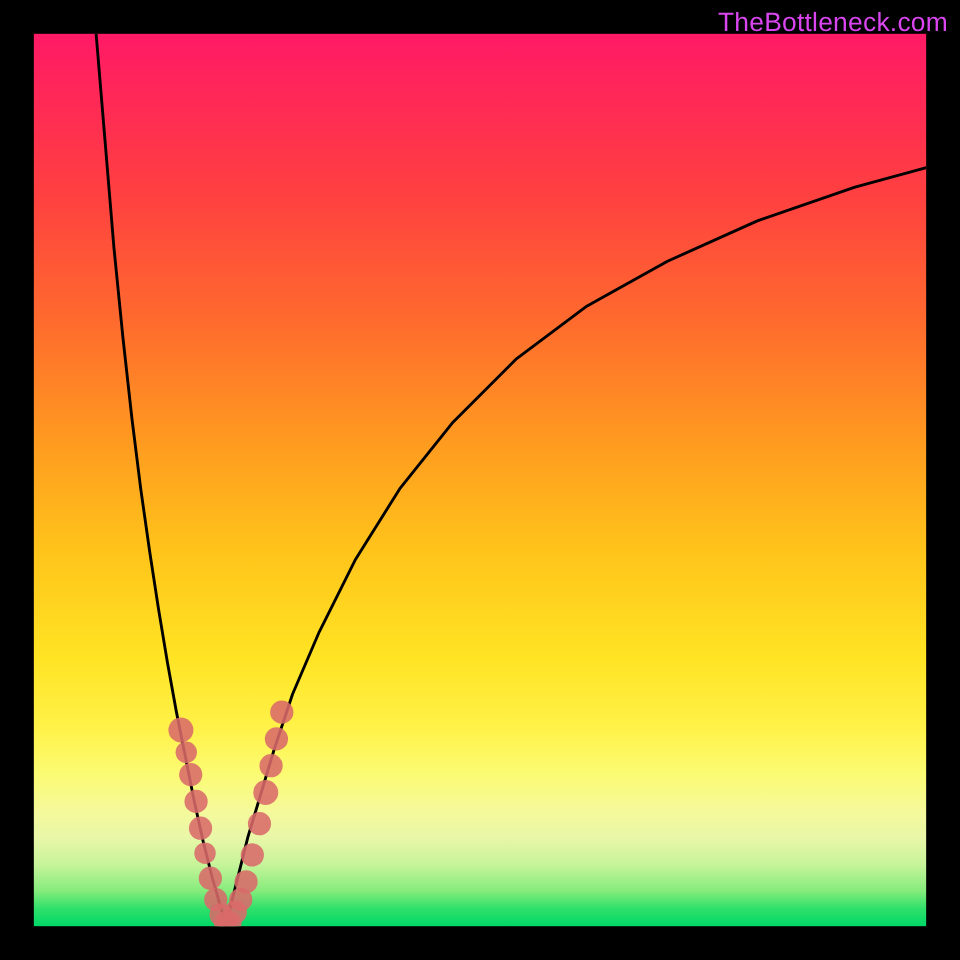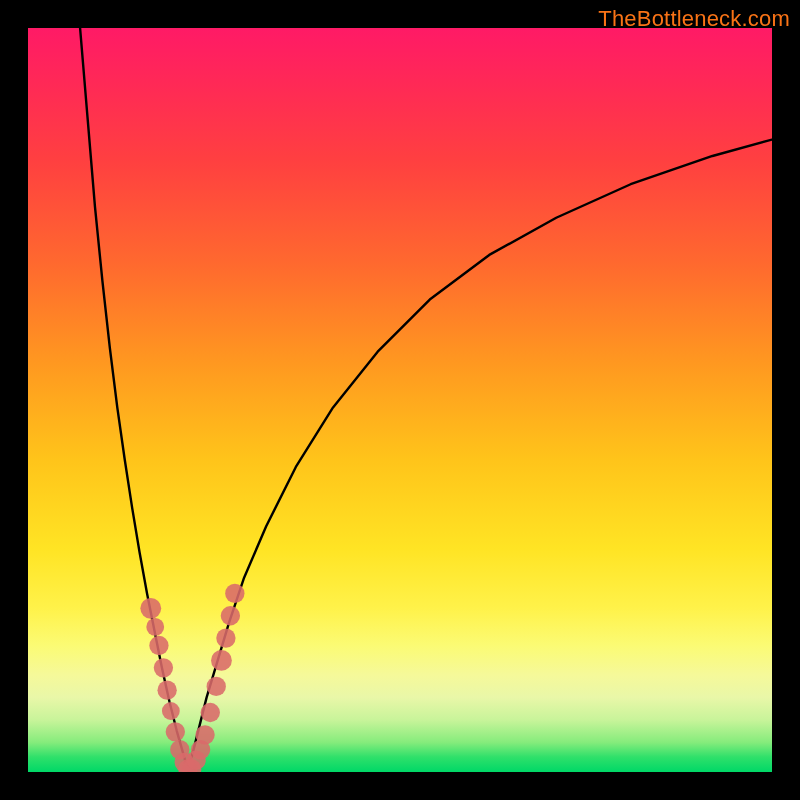--- a/index.html
+++ b/index.html
@@ -44,21 +44,21 @@
       #c8f49a 93%,
       #86ec7c 96%,
       #2fe06a 98%,
       #00d867 100%
     );
   }
   .watermark {
     position: absolute;
     top: 6px;
     right: 10px;
-    color: #f97316;
+    color: #d946ef;
     font-size: 22px;
     font-weight: 400;
     letter-spacing: 0.2px;
     user-select: none;
     z-index: 5;
   }
   svg.curves {
     position: absolute;
     inset: 0;
     z-index: 3;

